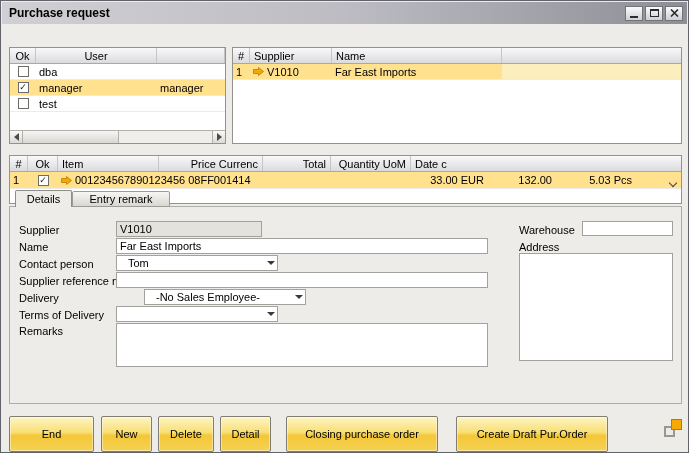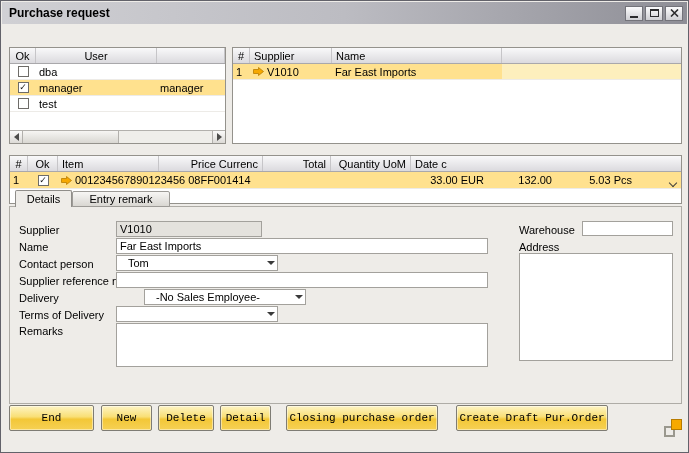--- a/index.html
+++ b/index.html
@@ -99,24 +99,24 @@
 
   .dd{position:absolute;z-index:2;height:16px;background:#fff;border:1px solid #a3a19c;display:flex;align-items:center;cursor:pointer;}
   .dd-text{padding-left:11px;flex:1;overflow:hidden;white-space:nowrap;}
   .dd-arrow{width:13px;height:100%;display:flex;align-items:center;justify-content:center;flex:none;}
   .tri-down{width:0;height:0;border-left:4px solid transparent;border-right:4px solid transparent;border-top:4.5px solid #3a3a3a;}
   #dd-contact{left:115px;top:254px;width:162px;}
   #dd-purchaser{left:115px;top:288px;width:162px;margin-left:28px;}
   #dd-terms{left:115px;top:305px;width:162px;}
 
   
-  .gold-btn{position:absolute;top:404px;height:26px;z-index:2;border:1px solid #7e7c74;border-radius:2px;
+  .gold-btn{position:absolute;top:415px;height:36px;z-index:2;border:1px solid #7e7c74;border-radius:2px;
     background:linear-gradient(#fdf4c5 0%,#f9df75 45%,#f3c737 55%,#f6d155 100%);
     display:flex;align-items:center;justify-content:center;cursor:pointer;
-    box-shadow:inset 0 0 0 1px rgba(255,255,255,0.45);white-space:nowrap;font-family:Liberation Mono, monospace;}
+    box-shadow:inset 0 0 0 1px rgba(255,255,255,0.45);white-space:nowrap;}
   #btn-end{left:8px;width:85px;}
   #btn-new{left:100px;width:51px;}
   #btn-delete{left:157px;width:56px;}
   #btn-detail{left:219px;width:51px;}
   #btn-create-po{left:285px;width:152px;}
   #btn-create-draft{left:455px;width:152px;}
 
   #grip{position:absolute;left:663px;top:418px;width:18px;height:18px;z-index:2;cursor:pointer;}
   #grip .back{position:absolute;left:0;bottom:0;width:11px;height:11px;border:2px solid #9a988e;background:#eeece8;}
   #grip .front{position:absolute;right:0;top:0;width:11px;height:11px;background:#f7a900;border:1px solid #b87c00;}

